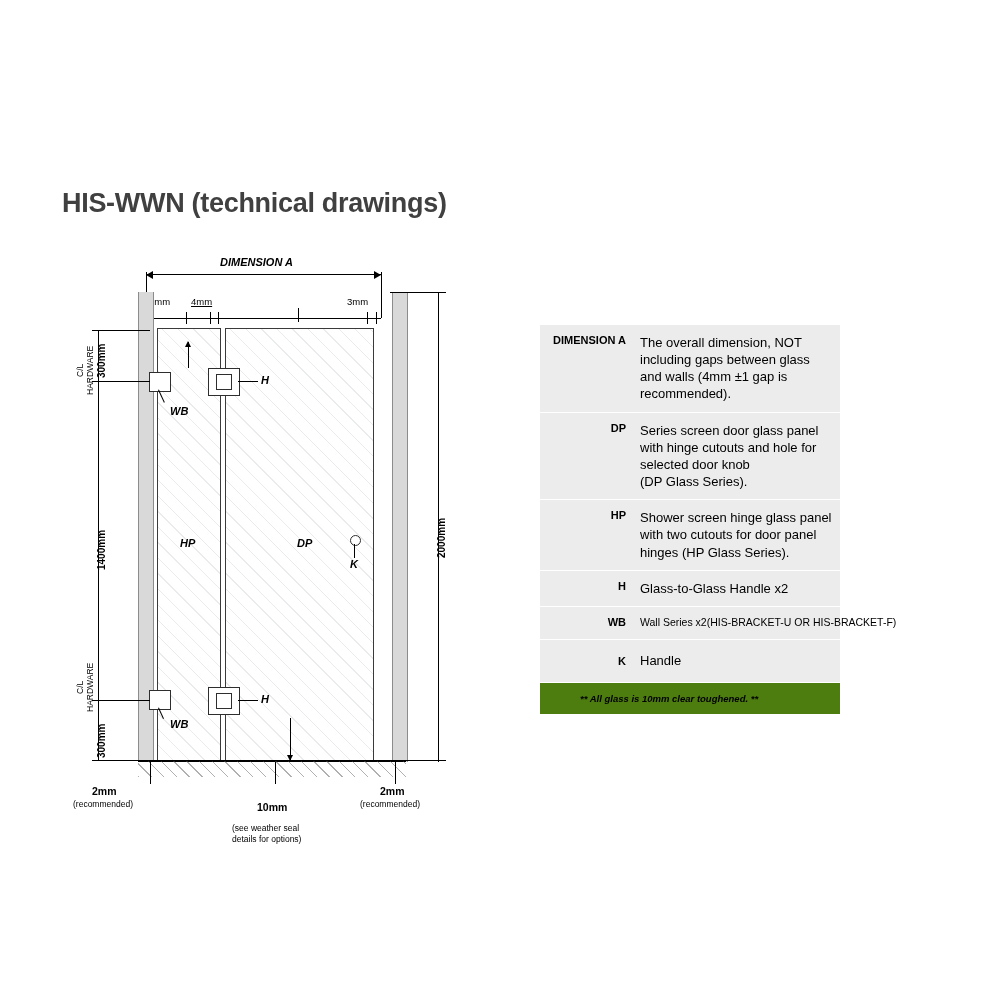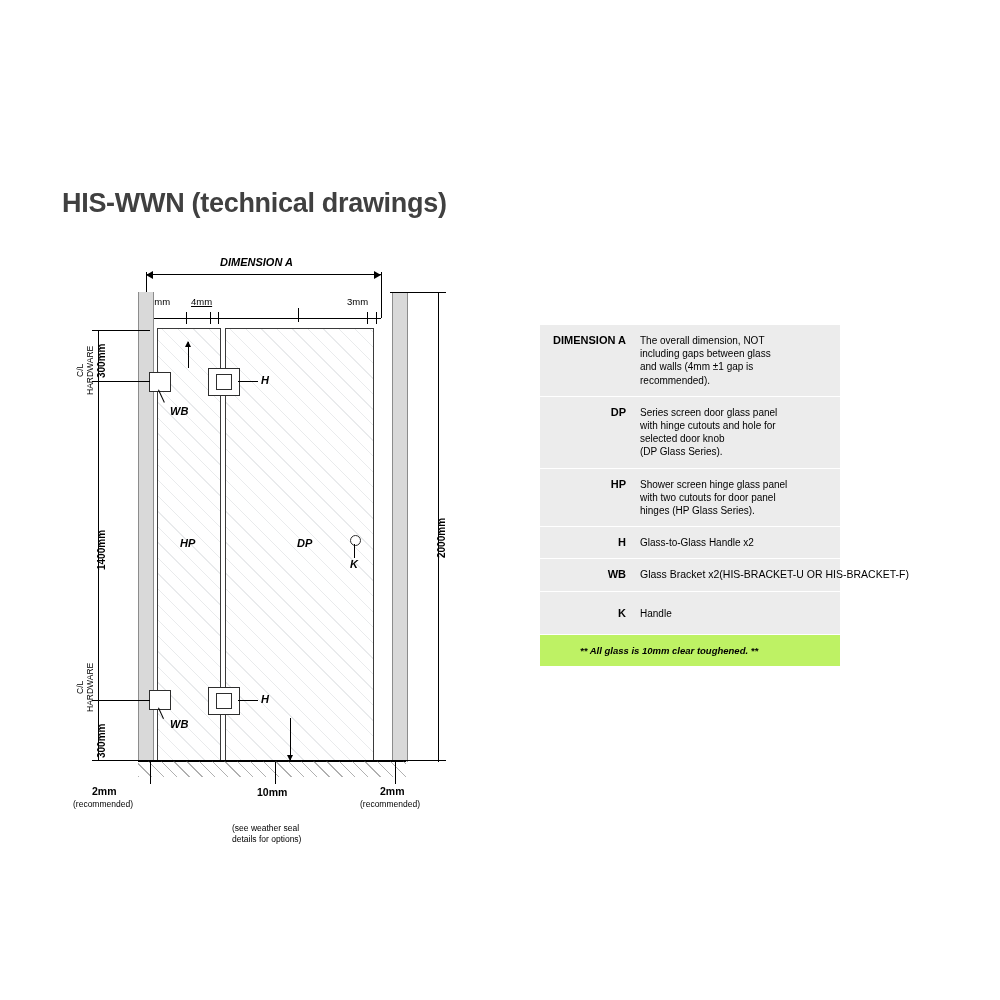--- a/index.html
+++ b/index.html
@@ -153,31 +153,31 @@
     padding: 9px 10px 9px 4px;
     font-weight: bold;
     font-size: 11px;
     box-sizing: border-box;
     color: #000;
   }
   .legend-val {
     flex: 1;
     padding: 9px 6px 9px 4px;
     line-height: 1.32;
-    font-size: 10px;
+    font-size: 13px;
     color: #000;
     white-space: pre-line;
   }
   .legend-val.wide { white-space: nowrap; font-size: 10.5px; }
   .legend-note {
     padding: 10px 0 10px 40px;
     font-size: 9.5px;
     font-style: italic;
     font-weight: bold;
-    background: #bef264;
+    background: #4d7c0f;
     color: #000;
   }
 </style>
 </head>
 <body>
 
 <div class="page">
 
   <div id="title">HIS-WWN (technical drawings)</div>
 
@@ -255,21 +255,21 @@
     <div class="lbl rot b" style="left:376px; top:308px; font-size:10px;">2000mm</div>
 
     <div class="ln hline" style="left:78px; top:510px; width:268px; height:1.5px;"></div>
     <div class="floorhatch" style="left:78px; top:511px; width:268px; height:16px;"></div>
 
     <div class="ln vline" style="left:90px; top:512px; height:22px;"></div>
     <div class="lbl b" style="left:32px; top:535px; font-size:10.5px;">2mm</div>
     <div class="lbl tiny" style="left:13px; top:549px;">(recommended)</div>
 
     <div class="ln vline" style="left:215px; top:512px; height:22px;"></div>
-    <div class="lbl b" style="left:197px; top:536px; font-size:10.5px;">10mm</div>
+    <div class="lbl b" style="left:197px; top:551px; font-size:10.5px;">10mm</div>
     <div class="lbl tiny" style="left:172px; top:573px; line-height:1.3;">(see weather seal<br>details for options)</div>
 
     <div class="ln vline" style="left:335px; top:512px; height:22px;"></div>
     <div class="lbl b" style="left:320px; top:535px; font-size:10.5px;">2mm</div>
     <div class="lbl tiny" style="left:300px; top:549px;">(recommended)</div>
 
   </div>
 
   <div class="legend">
 
@@ -296,21 +296,21 @@
 hinges (HP Glass Series).</div>
     </div>
 
     <div class="legend-row">
       <div class="legend-key">H</div>
       <div class="legend-val">Glass-to-Glass Handle x2</div>
     </div>
 
     <div class="legend-row">
       <div class="legend-key">WB</div>
-      <div class="legend-val wide">Glass Bracket x2(HIS-BRACKET-U OR HIS-BRACKET-F)</div>
+      <div class="legend-val wide">Wall Series x2(HIS-BRACKET-U OR HIS-BRACKET-F)</div>
     </div>
 
     <div class="legend-row" style="min-height:42px; align-items:center;">
       <div class="legend-key">K</div>
       <div class="legend-val">Handle</div>
     </div>
 
     <div class="legend-note">** All glass is 10mm clear toughened. **</div>
   </div>
 

